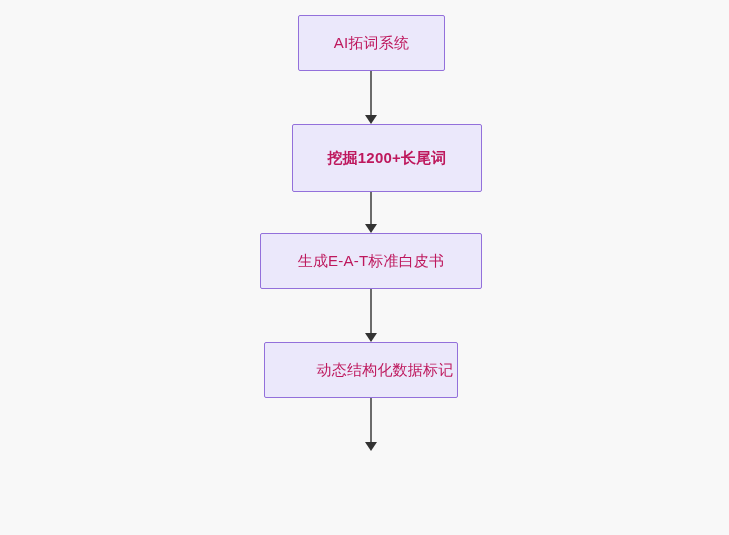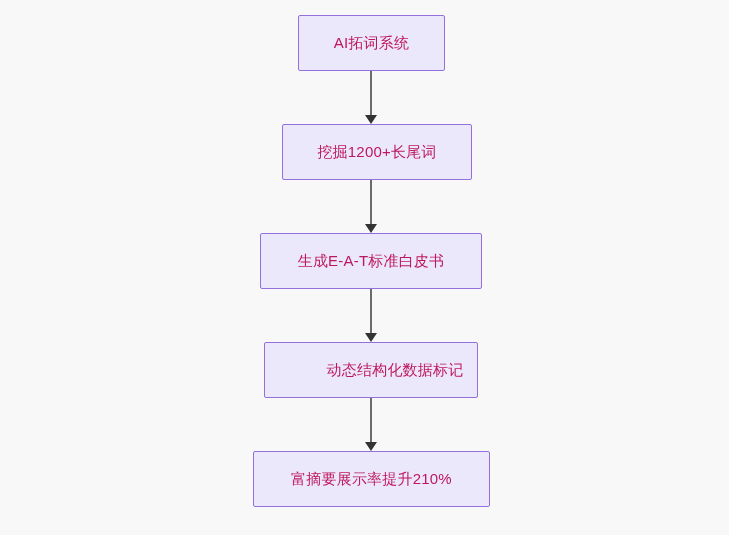--- a/index.html
+++ b/index.html
@@ -90,29 +90,26 @@
 
   <div class="edge" style="left:365px; top:398px; width:12px; height:53px;">
     <div class="edge-line" style="height:45px;"></div>
     <div class="edge-arrow"></div>
   </div>
 
   <div class="node" style="left:298px; top:15px; width:147px; height:56px;">
     <span class="node-label">AI拓词系统</span>
   </div>
 
-  <div class="node" style="left:282px; top:124px; width:190px; height:56px;">
+  <div class="node" style="left:292px; top:124px; width:190px; height:68px;font-weight:bold;">
     <span class="node-label">挖掘1200+长尾词</span>
   </div>
 
   <div class="node" style="left:260px; top:233px; width:222px; height:56px;">
     <span class="node-label">生成E-A-T标准白皮书</span>
   </div>
 
-  <div class="node" style="left:264px; top:342px; width:214px; height:56px;padding-left:48px;">
+  <div class="node" style="left:264px; top:342px; width:194px; height:56px;padding-left:48px;">
     <span class="node-label">动态结构化数据标记</span>
   </div>
 
-  <div class="node" style="left:253px; top:451px; width:237px; height:56px;">
-    <span class="node-label">富摘要展示率提升210%</span>
-  </div>
 
 </div>
 
 </body></html>

